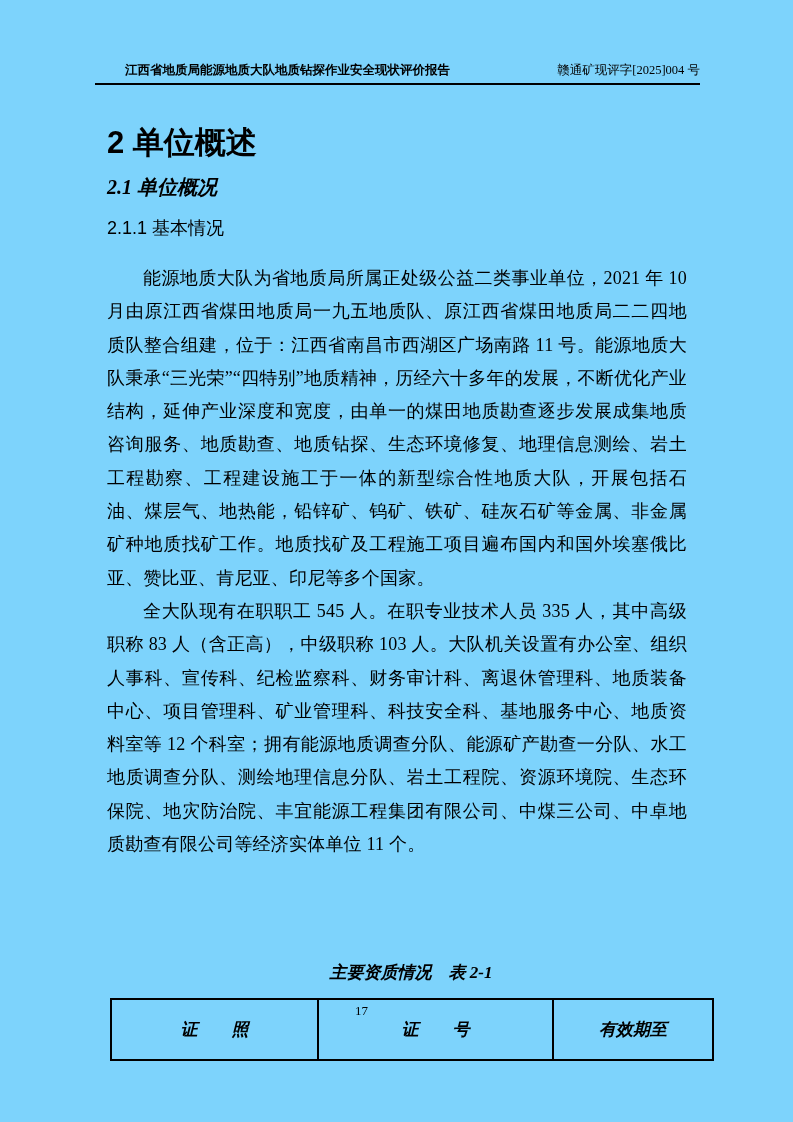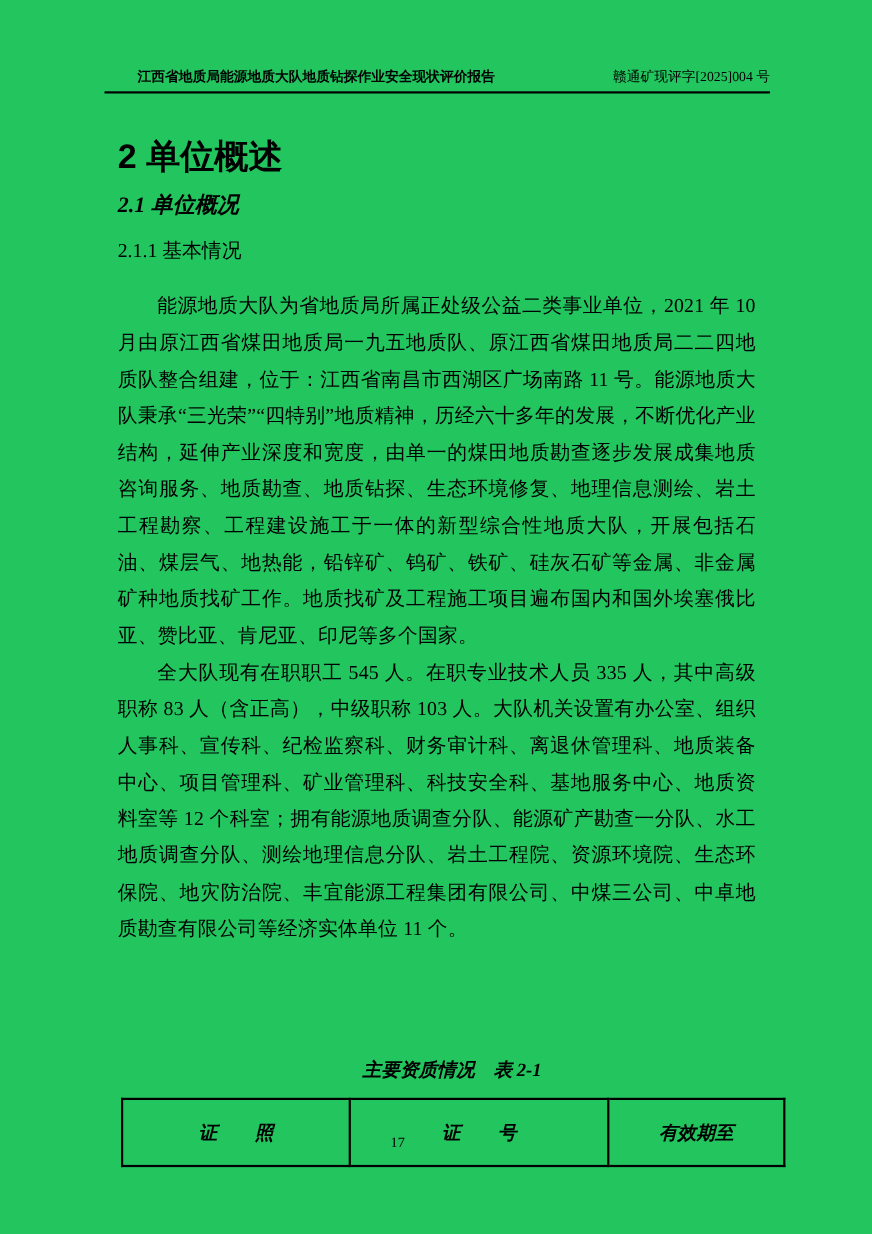--- a/index.html
+++ b/index.html
@@ -5,21 +5,21 @@
   html, body {
     margin: 0;
     padding: 0;
     background: #e8e8e8;
   }
   .page {
     position: relative;
     width: 793px;
     height: 1122px;
     margin: 0 auto;
-    background: #22c55e;
+    background: #7dd3fc;
     color: #000000;
     font-family: "Liberation Serif", serif;
     overflow: hidden;
   }
 
   
   .header {
     position: absolute;
     top: 62px;
     left: 95px;
@@ -52,21 +52,21 @@
   }
   .h2 {
     font-family: "Liberation Serif", serif;
     font-style: italic;
     font-size: 20px;
     font-weight: bold;
     line-height: 30px;
     margin: 12px 0 12px 0;
   }
   .h3 {
-    font-family: Liberation Serif, serif;
+    font-family: Liberation Sans, sans-serif;
     font-size: 18px;
     font-weight: normal;
     line-height: 28px;
     margin: 9px 0 0 0;
   }
   .body-par {
     font-size: 18px;
     line-height: 33.3px;
     text-align: justify;
     text-indent: 2em;
@@ -105,21 +105,21 @@
     vertical-align: middle;
     font-family: "Liberation Serif", serif;
   }
   .col1 { width: 207px; }
   .col2 { width: 235px; }
   .col3 { width: 160px; }
 
   
   .page-number {
     position: absolute;
-    top: 1030px;
+    top: 1002px;
     left: 0;
     width: 723px;
     text-align: center;
     font-size: 13px;
     line-height: 17px;
   }
 </style>
 </head>
 <body>
 

